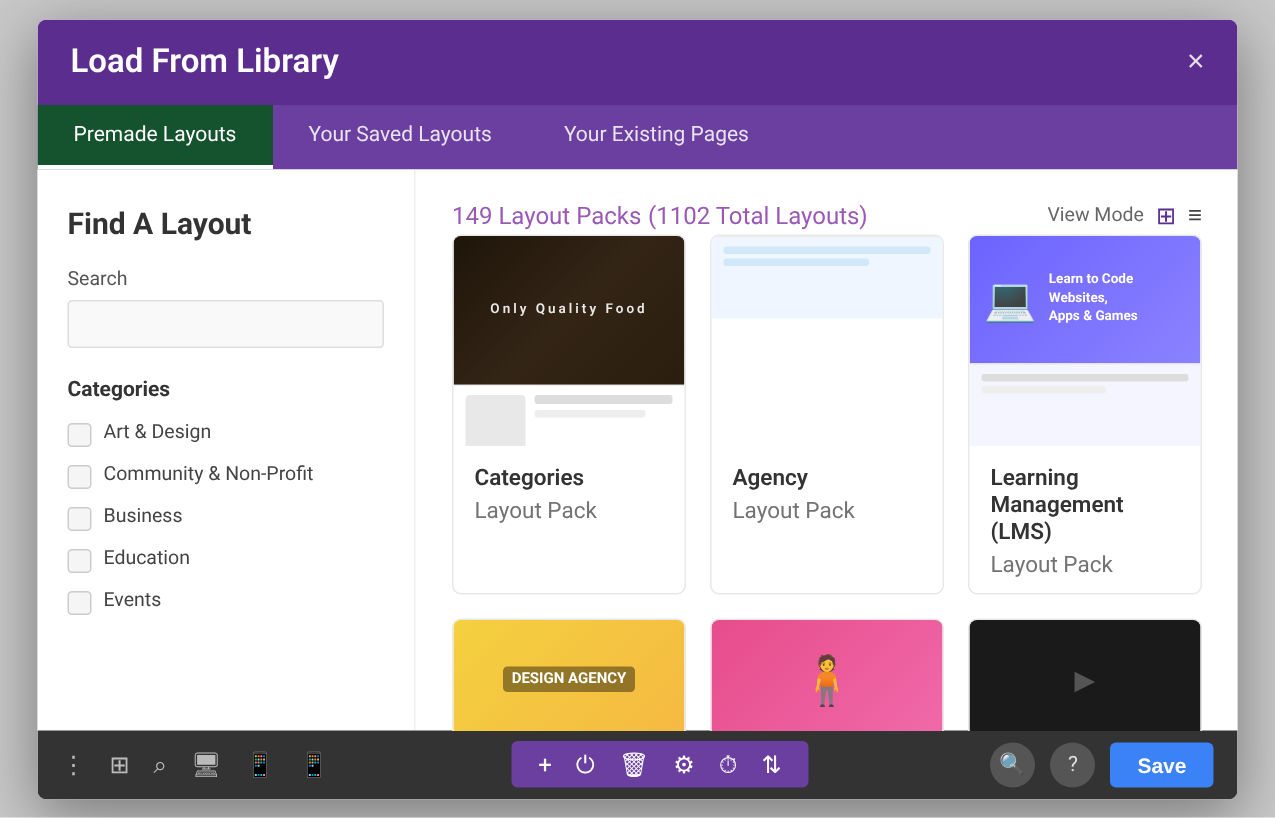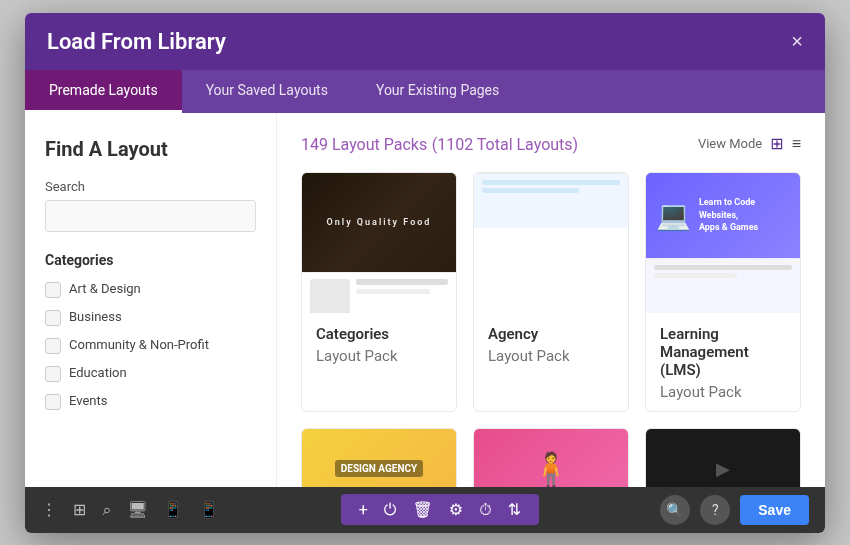--- a/index.html
+++ b/index.html
@@ -57,21 +57,21 @@
       flex-shrink: 0;
     }
     .tab {
       padding: 12px 24px;
       color: rgba(255,255,255,0.85);
       font-size: 14px;
       cursor: pointer;
       border-bottom: 3px solid transparent;
     }
     .tab.active {
-      background: #701a75;
+      background: #14532d;
       color: #fff;
       border-bottom: 3px solid #fff;
     }
 
     
     .modal-body {
       display: flex;
       flex: 1;
       overflow: hidden;
       background: #fff;
@@ -137,21 +137,21 @@
     
     .main-content {
       flex: 1;
       padding: 20px 24px;
       overflow-y: auto;
     }
     .content-header {
       display: flex;
       align-items: center;
       justify-content: space-between;
-      margin-bottom: 18px;
+      margin-bottom: 2px;
     }
     .layout-count {
       font-size: 18px;
       font-weight: 700;
       color: #333;
     }
     .layout-count span {
       color: #9b59b6;
       font-weight: 400;
       font-size: 16px;
@@ -406,25 +406,25 @@
       <input class="search-input" type="text" style="">
 
       <div class="categories-title">Categories</div>
 
       <div class="category-item">
         <div class="category-checkbox"></div>
         <span class="category-label">Art &amp; Design</span>
       </div>
       <div class="category-item">
         <div class="category-checkbox"></div>
-        <span class="category-label">Business</span>
+        <span class="category-label">Community &amp; Non-Profit</span>
       </div>
       <div class="category-item">
         <div class="category-checkbox"></div>
-        <span class="category-label">Community &amp; Non-Profit</span>
+        <span class="category-label">Business</span>
       </div>
       <div class="category-item">
         <div class="category-checkbox"></div>
         <span class="category-label">Education</span>
       </div>
       <div class="category-item">
         <div class="category-checkbox"></div>
         <span class="category-label">Events</span>
       </div>
     </div>

